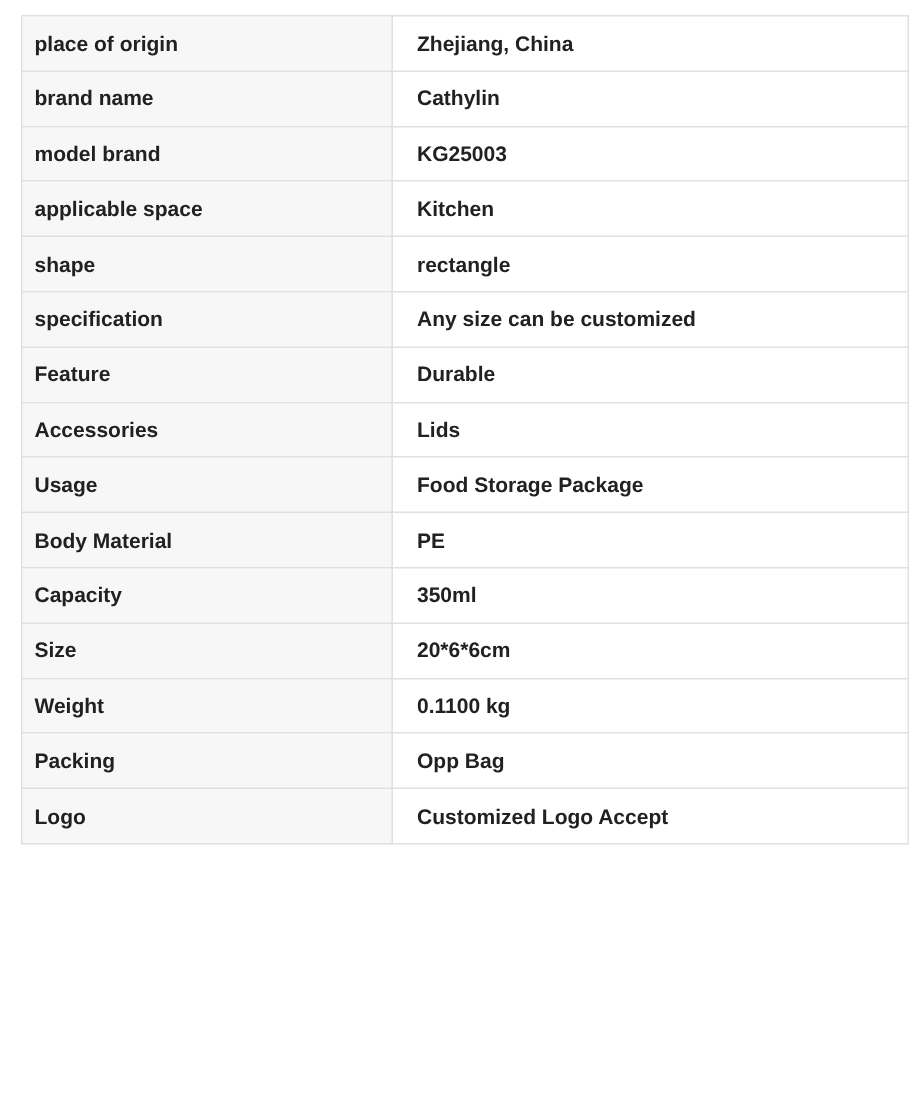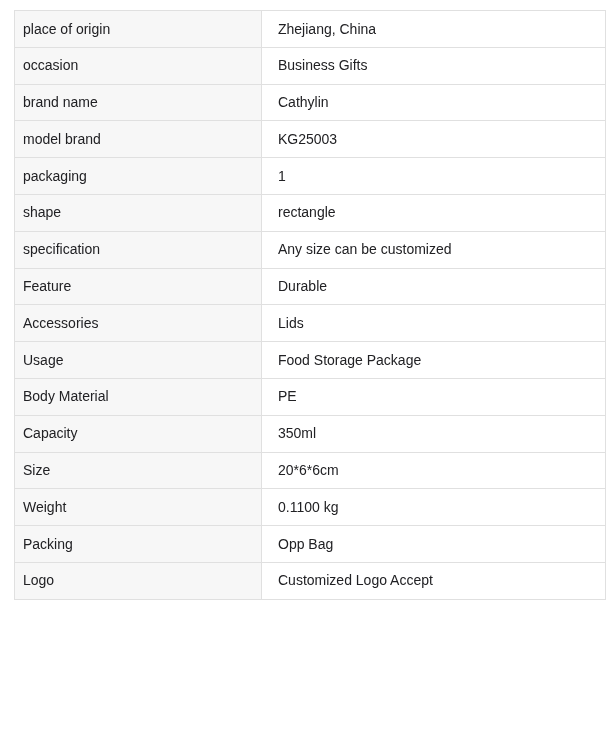--- a/index.html
+++ b/index.html
@@ -6,20 +6,21 @@
   html, body {
     width: 614px;
     background: #ffffff;
     font-family: "Liberation Sans", "DejaVu Sans", sans-serif;
   }
   .page {
     width: 614px;
     height: 736px;
     background: #ffffff;
     padding: 10px 9px 8px 14px;
+    font-weight: bold;
   }
   table.specs {
     width: 591px;
     border-collapse: collapse;
     table-layout: fixed;
   }
   table.specs td {
     border: 1px solid #e0e0e0;
     height: 36.8px;
     font-size: 14px;
@@ -45,40 +46,36 @@
 <body>
 
 <div class="page">
   <table class="specs">
     <tbody>
   <tr>
     <td class="label-cell">place of origin</td>
     <td class="value-cell">Zhejiang, China</td>
   </tr>
 
-  <tr>
-    <td class="label-cell">occasion</td>
-    <td class="value-cell">Business Gifts</td>
-  </tr>
 
   <tr>
     <td class="label-cell">brand name</td>
     <td class="value-cell">Cathylin</td>
   </tr>
 
   <tr>
     <td class="label-cell">model brand</td>
     <td class="value-cell">KG25003</td>
   </tr>
 
+  <tr>
+    <td class="label-cell">applicable space</td>
+    <td class="value-cell">Kitchen</td>
+  </tr>
 
-  <tr>
-    <td class="label-cell">packaging</td>
-    <td class="value-cell">1</td>
-  </tr>
 
 
   <tr>
     <td class="label-cell">shape</td>
     <td class="value-cell">rectangle</td>
   </tr>
 
   <tr>
     <td class="label-cell">specification</td>
     <td class="value-cell">Any size can be customized</td>

